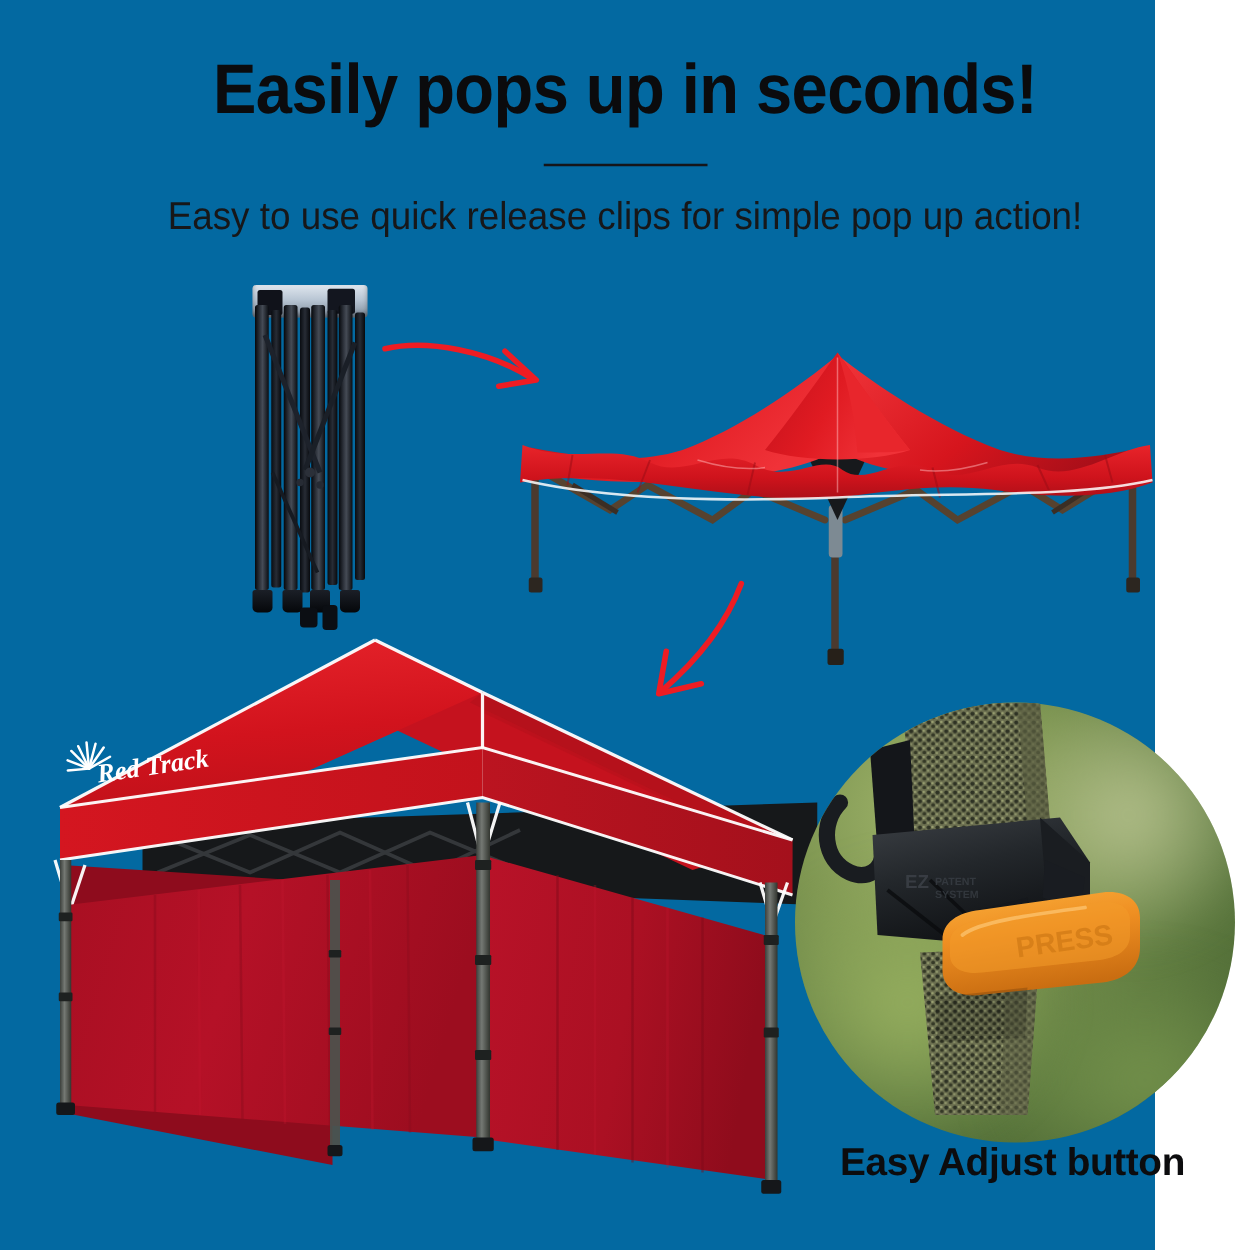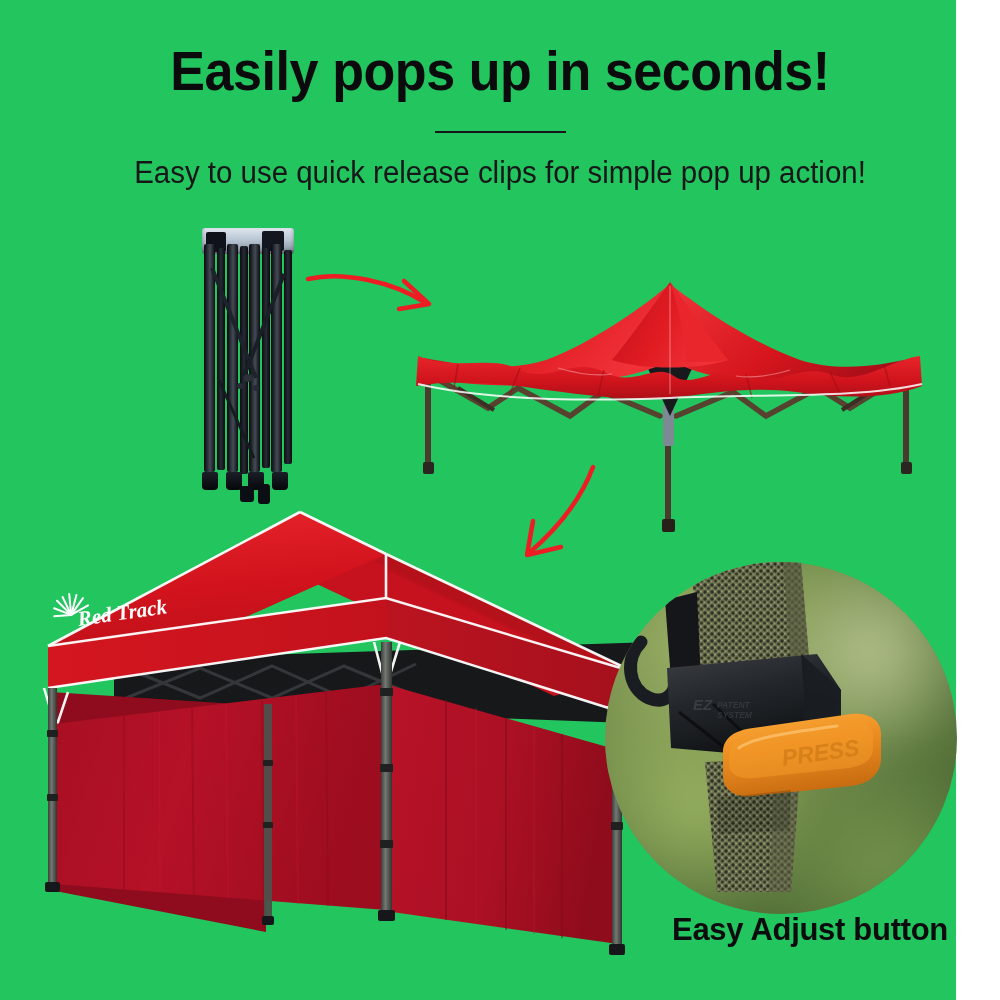--- a/index.html
+++ b/index.html
@@ -10,22 +10,21 @@
   body {
     font-family: "Liberation Sans", sans-serif;
     width: 1000px;
     height: 1000px;
     overflow: hidden;
   }
   #page {
     position: relative;
     width: 924px;
     height: 1000px;
-    background: #22c55e;
-    padding-left: 32px;
+    background: #0369a1;
   }
 
   
   .headline {
     position: absolute;
     left: 0;
     top: 38px;
     width: 1000px;
     text-align: center;
     font-family: "Liberation Sans Narrow", "Liberation Sans", sans-serif;
@@ -125,28 +124,27 @@
 
   
   .midcanopy { position: absolute; left: 398px; top: 276px; width: 540px; height: 260px; }
 
   
   .gazebo { position: absolute; left: 14px; top: 492px; width: 640px; height: 470px; }
 
   
   .inset {
     position: absolute;
-    left: 605px;
+    left: 636px;
     top: 562px;
     width: 352px;
     height: 352px;
     border-radius: 50%;
     overflow: hidden;
     background: radial-gradient(circle at 30% 25%, #9fb36a 0%, #7f9752 30%, #5e7a3f 62%, #44602f 100%);
-    font-style: italic;
   }
   .inset .blur1 {
     position: absolute; left: -40px; top: 120px; width: 260px; height: 240px;
     background: radial-gradient(ellipse at center, rgba(150,175,95,.95) 0%, rgba(110,140,70,0) 70%);
     filter: blur(14px);
   }
   .inset .blur2 {
     position: absolute; right: -30px; top: -20px; width: 230px; height: 220px;
     background: radial-gradient(ellipse at center, rgba(190,200,150,.85) 0%, rgba(150,165,110,0) 70%);
     filter: blur(16px);

